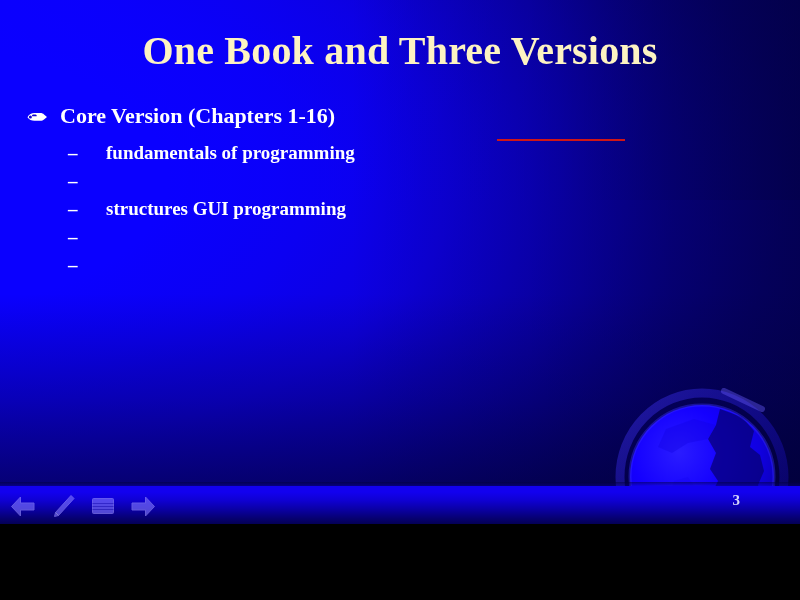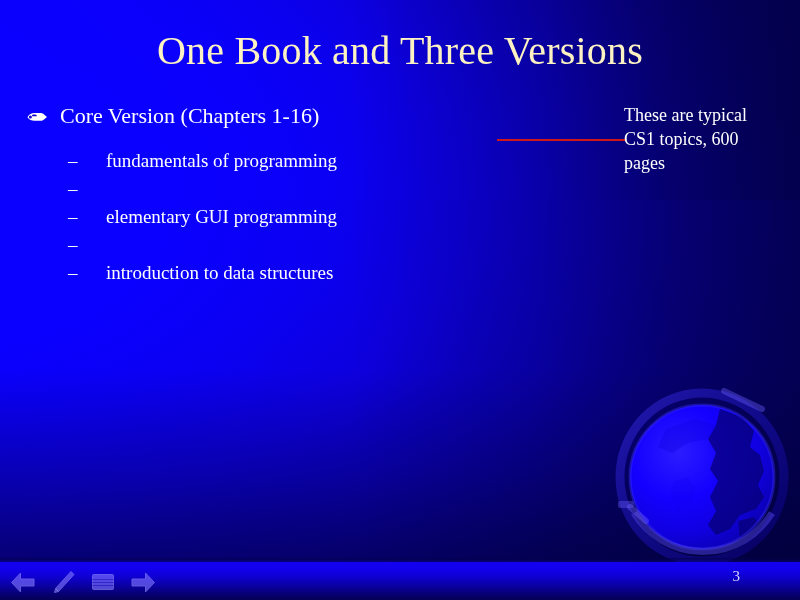--- a/index.html
+++ b/index.html
@@ -4,25 +4,26 @@
 <title>One Book and Three Versions</title>
 <style>
   html, body {
     margin: 0;
     padding: 0;
     background: #000;
   }
   #slide {
     position: relative;
     width: 800px;
-    height: 600px;
+    height: 524px;
     overflow: hidden;
     font-family: "Liberation Serif", "DejaVu Serif", serif;
     
     background-color: #a21caf;
+    font-weight: bold;
   }
   
   #bg-base {
     position: absolute;
     inset: 0;
     background: #04007a;
   }
   #bg-glow {
     position: absolute;
     inset: 0;
@@ -101,21 +102,21 @@
     top: 101px;
     width: 470px;
   }
   .l1 {
     position: relative;
     display: flex;
     align-items: baseline;
     color: #ffffff;
     font-size: 22px;
     line-height: 29px;
-    margin-bottom: 15px;
+    margin-bottom: 7px;
   }
   .l1 .marker {
     width: 34px;
     flex: 0 0 34px;
     font-size: 16px;
     line-height: 29px;
     color: #ffffff;
     text-align: left;
     padding-left: 2px;
     font-family: "DejaVu Sans", sans-serif;
@@ -282,37 +283,31 @@
 
     <div class="l2">
       <span class="marker">–</span>
       <span class="txt">fundamentals of programming</span>
     </div>
     <div class="l2">
       <span class="marker">–</span>
     </div>
     <div class="l2">
       <span class="marker">–</span>
-      <span class="txt">elementary GUI programming</span>
-    </div>
-    <div class="l2">
-      <span class="marker">–</span>
-    </div>
-    <div class="l2">
-      <span class="marker">–</span>
-      <span class="txt">introduction to data structures</span>
+      <span class="txt">structures GUI programming</span>
+    </div>
+    <div class="l2">
+      <span class="marker">–</span>
+    </div>
+    <div class="l2">
+      <span class="marker">–</span>
     </div>
   </div>
 
   <div id="callout-line"></div>
-  <div id="callout">
-    <div>These are typical</div>
-    <div>CS1 topics, 600</div>
-    <div>pages</div>
-  </div>
 
   <div id="navband-top"></div>
   <div id="navband">
 
     <div id="navicons">
 
       <span class="navicon">
         <svg width="26" height="24" viewBox="0 0 26 24" xmlns="http://www.w3.org/2000/svg">
           <path d="M10.5 3 L10.5 9 L24 9 L24 16 L10.5 16 L10.5 22 L1.5 12.5 Z" fill="#7f74ff" stroke="#9a90ff" stroke-width="1"></path>
         </svg>

